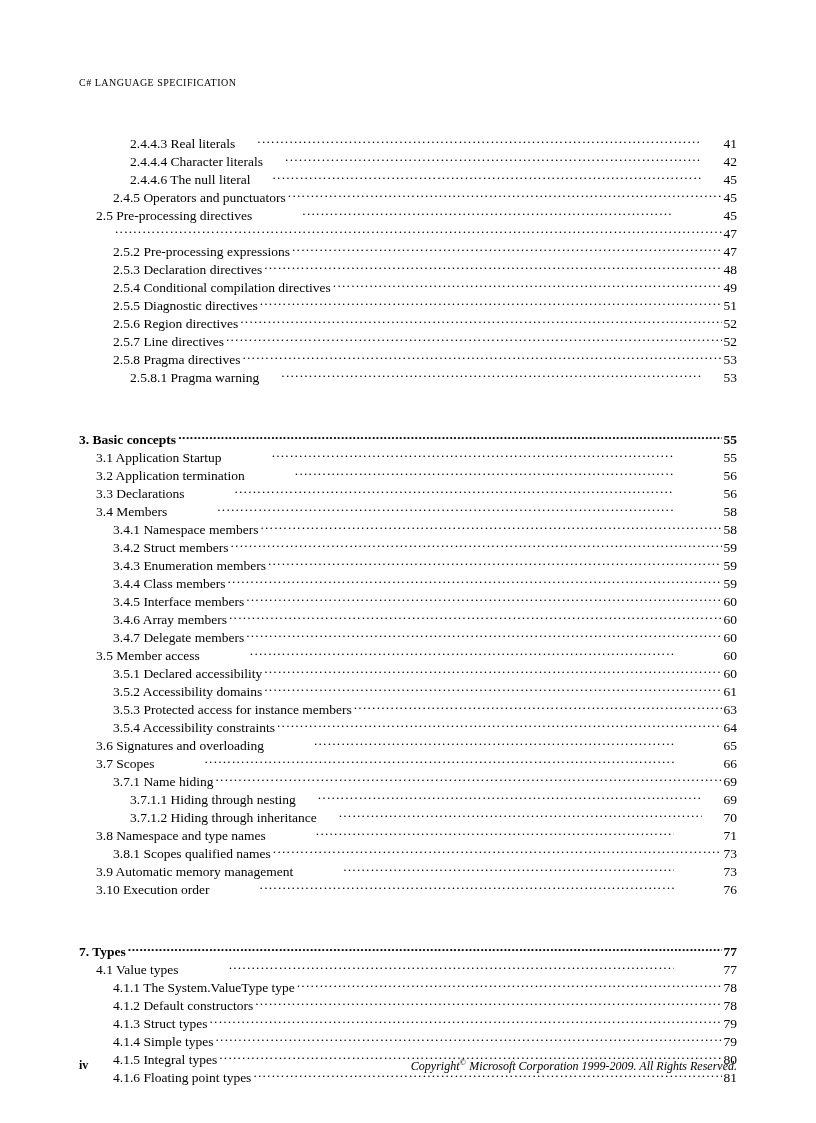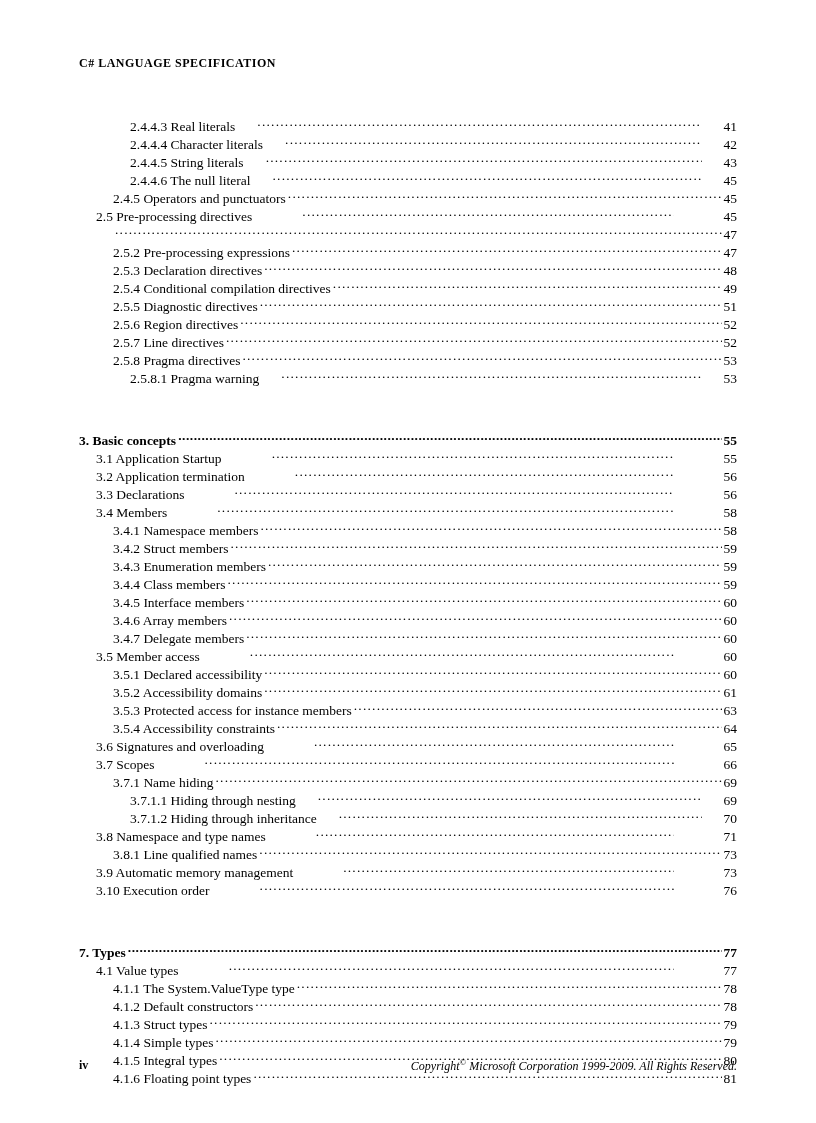--- a/index.html
+++ b/index.html
@@ -9,24 +9,25 @@
       background: white;
       font-family: "Times New Roman", Times, serif;
       font-size: 13.5px;
       color: #000;
       position: relative;
     }
     .page {
       padding: 56px 79px 0 79px;
     }
     .header {
-      font-size: 12px;
-      font-weight: bold;
+      font-size: 10px;
+      font-weight: normal;
       margin-bottom: 46px;
       letter-spacing: 0.5px;
+      margin-top: 21px;
     }
     .toc-section {
       margin-bottom: 17px;
     }
     .toc-section.first {
       margin-bottom: 18px;
     }
     .toc-row {
       display: flex;
       align-items: baseline;
@@ -84,25 +85,20 @@
           <span class="toc-label">2.4.4.3 Real literals </span>
           <span class="toc-dots"></span>
           <span class="toc-page">41</span>
         </div>
         <div class="toc-row indent-3">
           <span class="toc-label">2.4.4.4 Character literals </span>
           <span class="toc-dots"></span>
           <span class="toc-page">42</span>
         </div>
         <div class="toc-row indent-3">
-          <span class="toc-label">2.4.4.5 String literals </span>
-          <span class="toc-dots"></span>
-          <span class="toc-page">43</span>
-        </div>
-        <div class="toc-row indent-3">
           <span class="toc-label">2.4.4.6 The null literal </span>
           <span class="toc-dots"></span>
           <span class="toc-page">45</span>
         </div>
         <div class="toc-row indent-2">
           <span class="toc-label">2.4.5 Operators and punctuators </span>
           <span class="toc-dots"></span>
           <span class="toc-page">45</span>
         </div>
         <div class="toc-row indent-1">
@@ -265,21 +261,21 @@
           <span class="toc-label">3.7.1.2 Hiding  through inheritance </span>
           <span class="toc-dots"></span>
           <span class="toc-page">70</span>
         </div>
         <div class="toc-row indent-1">
           <span class="toc-label">3.8 Namespace and type names </span>
           <span class="toc-dots"></span>
           <span class="toc-page">71</span>
         </div>
         <div class="toc-row indent-2">
-          <span class="toc-label">3.8.1 Line qualified  names </span>
+          <span class="toc-label">3.8.1 Scopes qualified  names </span>
           <span class="toc-dots"></span>
           <span class="toc-page">73</span>
         </div>
         <div class="toc-row indent-1">
           <span class="toc-label">3.9 Automatic memory management </span>
           <span class="toc-dots"></span>
           <span class="toc-page">73</span>
         </div>
         <div class="toc-row indent-1">
           <span class="toc-label">3.10 Execution order </span>

